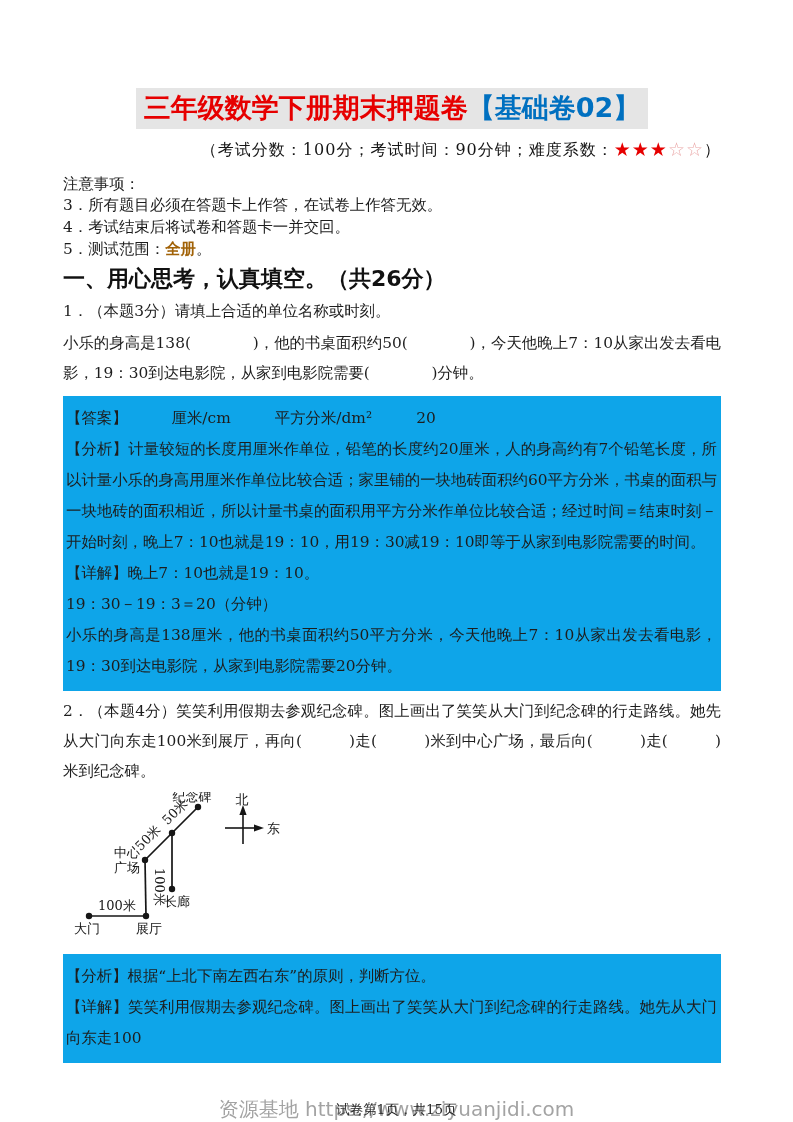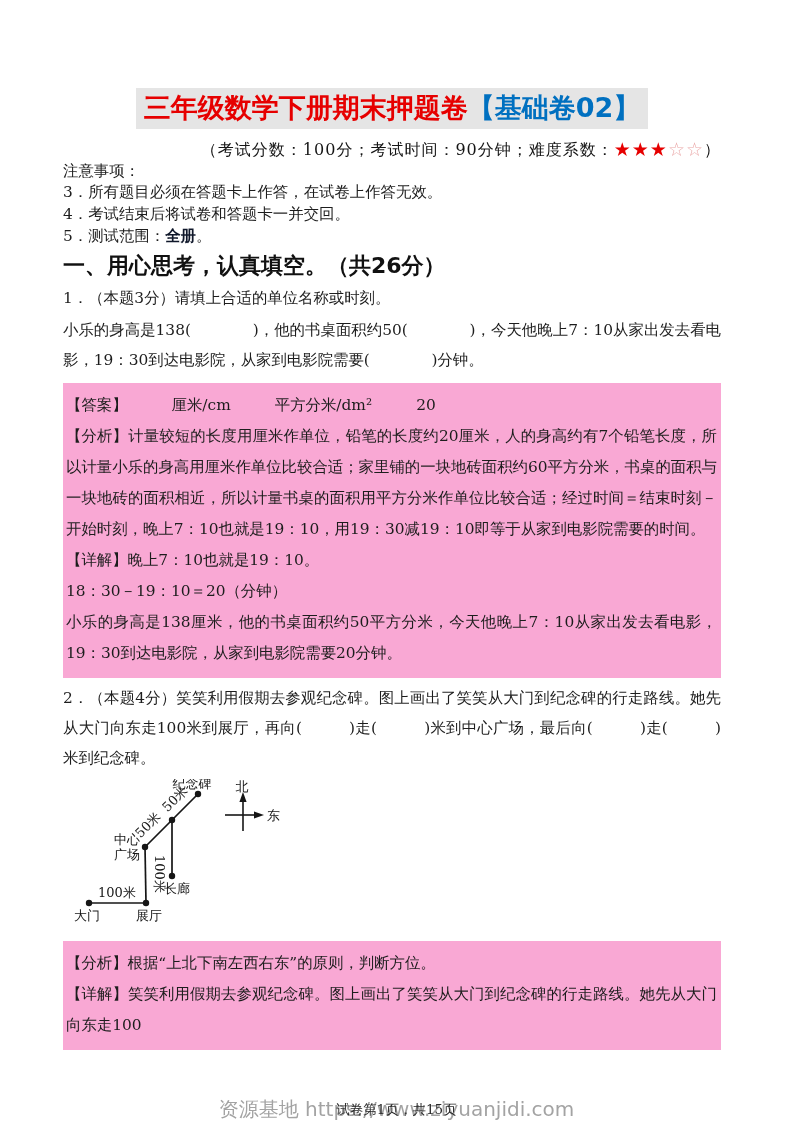--- a/index.html
+++ b/index.html
@@ -12,31 +12,31 @@
   .title-hl{
     display:inline-block;background:#e5e5e5;padding:3px 8px 4px;
     font-family:"DejaVu Sans","Liberation Sans",sans-serif;font-weight:bold;font-size:27px;line-height:1.25;
   }
   .title-main{color:#e60000;}
   .title-suffix{color:#0070c0;}
   .meta{ text-align:right;font-size:16px;margin-top:9px;color:#151515;letter-spacing:1px;}
   .star{font-size:19px;vertical-align:-1px;}
   .star-filled{color:#e60000;}
   .star-empty{color:#eaa8a8;}
-  .notes{margin-top:0;font-size:15.4px;line-height:21.6px;}
+  .notes{margin-top:13px;font-size:15.4px;line-height:21.6px;}
   .notes p{margin:0;text-align:justify;}
-  .scope-value{color:#0f172a;font-weight:bold;}
+  .scope-value{color:#a16207;font-weight:bold;}
   .section-heading{
     margin:7px 0 0;font-family:"DejaVu Sans","Liberation Sans",sans-serif;
     font-weight:bold;font-size:22px;line-height:24px;color:#111;
   }
   .qtext{margin:5px 0 0;font-size:15.4px;line-height:30px;text-align:justify;}
   .qbody{margin:2px 0 4px;font-size:15.4px;line-height:30px;text-align:justify;}
   .answer-block{
-    background:#f9a8d4;margin-top:8px;padding:7px 4px 9px 3px;
+    background:#0ea5e9;margin-top:8px;padding:7px 4px 9px 3px;
     font-size:15.4px;line-height:31px;
   }
   .answer-block p{margin:0;text-align:justify;}
   .answer-row .gap{display:inline-block;width:44px;}
   .answer-row .gap-sm{display:inline-block;width:40px;}
   .diagram-wrap{margin:6px 0 0 2px;}
   svg text{font-family:"DejaVu Serif","Liberation Serif",serif;font-size:13px;fill:#161616;}
   .footer{
     position:absolute;left:0;right:0;top:1096px;height:40px;text-align:center;
   }
@@ -73,21 +73,21 @@
 
   <p class="qtext">1．（本题3分）请填上合适的单位名称或时刻。</p>
   <p class="qbody">小乐的身高是138(　　　　)，他的书桌面积约50(　　　　)，今天他晚上7：10从家出发去看电影，19：30到达电影院，从家到电影院需要(　　　　)分钟。</p>
 
   <div class="answer-block">
     <p class="answer-row">
       <span>【答案】</span><span class="gap"></span><span>厘米/cm</span><span class="gap"></span><span>平方分米/dm²</span><span class="gap"></span><span>20</span>
     </p>
     <p>【分析】计量较短的长度用厘米作单位，铅笔的长度约20厘米，人的身高约有7个铅笔长度，所以计量小乐的身高用厘米作单位比较合适；家里铺的一块地砖面积约60平方分米，书桌的面积与一块地砖的面积相近，所以计量书桌的面积用平方分米作单位比较合适；经过时间＝结束时刻－开始时刻，晚上7：10也就是19：10，用19：30减19：10即等于从家到电影院需要的时间。</p>
     <p>【详解】晚上7：10也就是19：10。</p>
-    <p>18：30－19：10＝20（分钟）</p>
+    <p>19：30－19：3＝20（分钟）</p>
     <p>小乐的身高是138厘米，他的书桌面积约50平方分米，今天他晚上7：10从家出发去看电影，19：30到达电影院，从家到电影院需要20分钟。</p>
   </div>
 
   <p class="qtext">2．（本题4分）笑笑利用假期去参观纪念碑。图上画出了笑笑从大门到纪念碑的行走路线。她先从大门向东走100米到展厅，再向(　　　)走(　　　)米到中心广场，最后向(　　　)走(　　　)米到纪念碑。</p>
 
   <div class="diagram-wrap">
     <svg width="300" height="150" viewBox="0 0 300 150">
 
       <line x1="24" y1="124" x2="81" y2="124" stroke="#161616" stroke-width="1.7"></line>
       <line x1="81" y1="124" x2="80" y2="68" stroke="#161616" stroke-width="1.7"></line>

